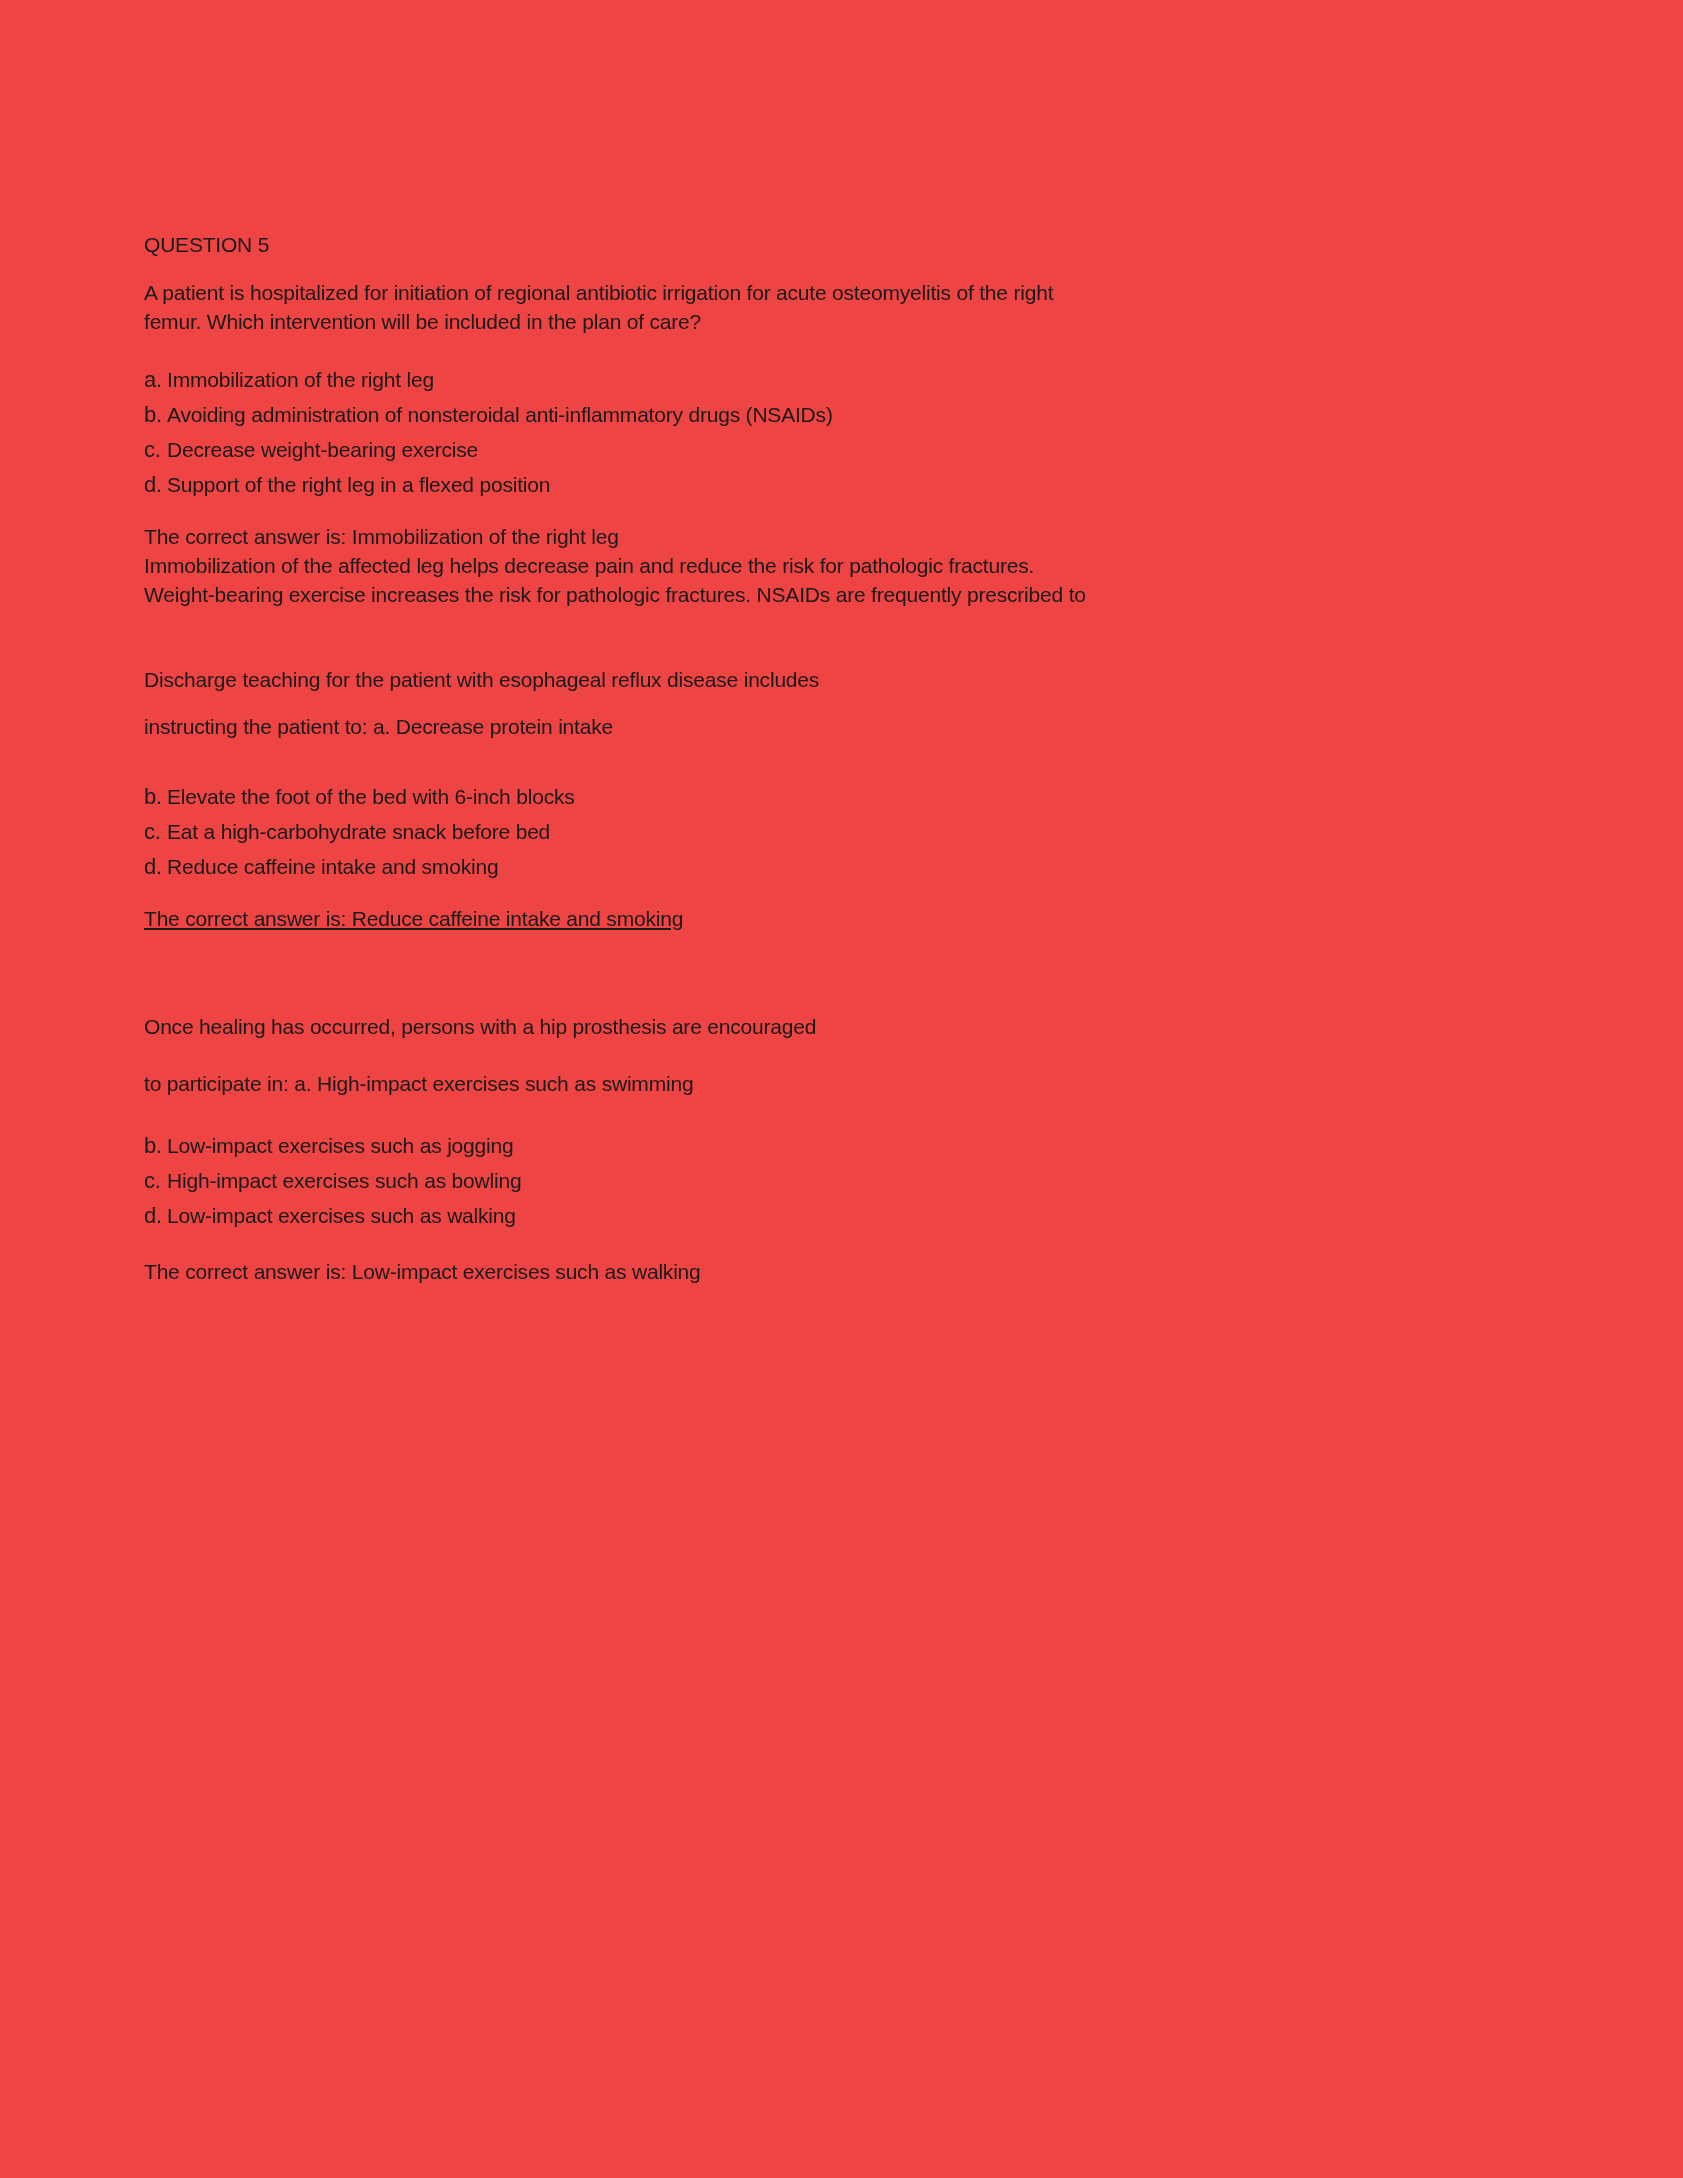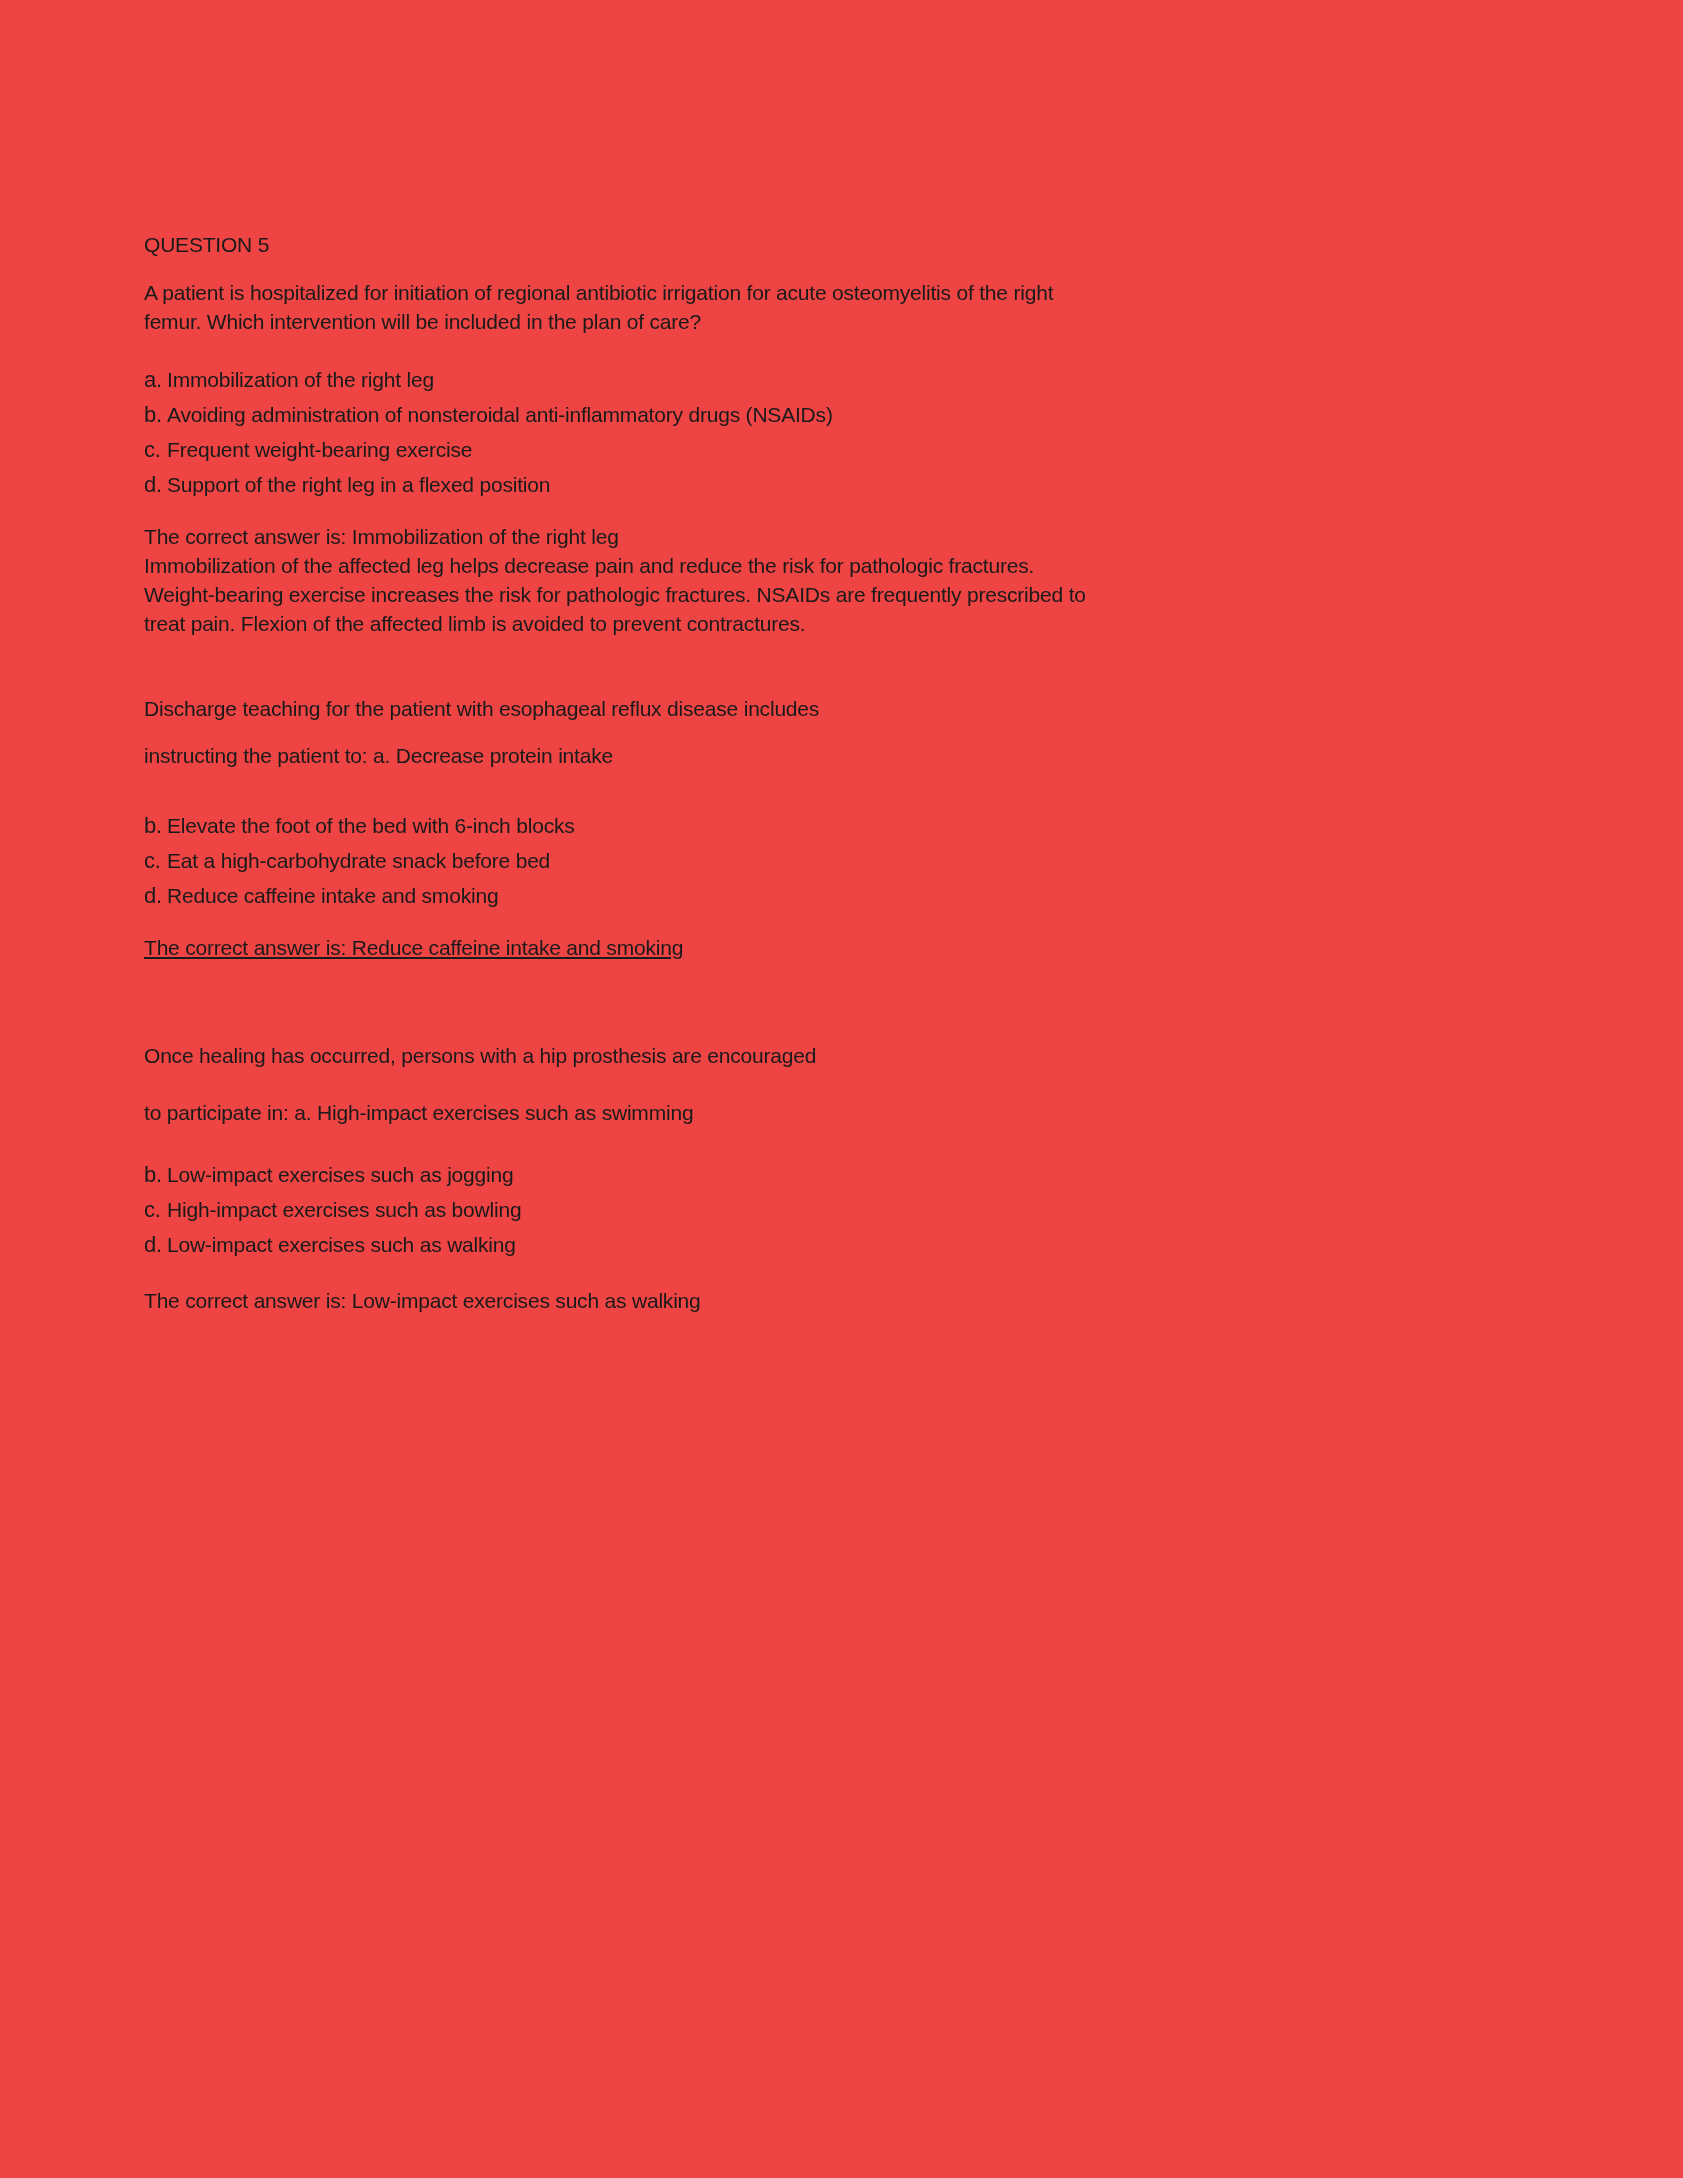--- a/index.html
+++ b/index.html
@@ -75,32 +75,31 @@
     </div>
 
     <div class="mt-opts">
       <div class="option">
         <span class="letter">a.</span><span>Immobilization of the right leg</span>
       </div>
       <div class="option">
         <span class="letter">b.</span><span>Avoiding administration of nonsteroidal anti-inflammatory drugs (NSAIDs)</span>
       </div>
       <div class="option">
-        <span class="letter">c.</span><span>Frequent weight-bearing exercise</span>
+        <span class="letter">c.</span><span>Decrease weight-bearing exercise</span>
       </div>
       <div class="option">
         <span class="letter">d.</span><span>Support of the right leg in a flexed position</span>
       </div>
     </div>
 
     <div class="mt-ans">
       <div class="line">The correct answer is: Immobilization of the right leg</div>
       <div class="line">Immobilization of the affected leg helps decrease pain and reduce the risk for pathologic fractures.</div>
       <div class="line">Weight-bearing exercise increases the risk for pathologic fractures. NSAIDs are frequently prescribed to</div>
-      <div class="line">treat pain. Flexion of the affected limb is avoided to prevent contractures.</div>
     </div>
 
     <div class="line mt-s2intro">Discharge teaching for the patient with esophageal reflux disease includes</div>
 
     <div class="line mt-s2stem">instructing the patient to: a. Decrease protein intake</div>
 
     <div class="mt-s2opts">
       <div class="option">
         <span class="letter">b.</span><span>Elevate the foot of the bed with 6-inch blocks</span>
       </div>

